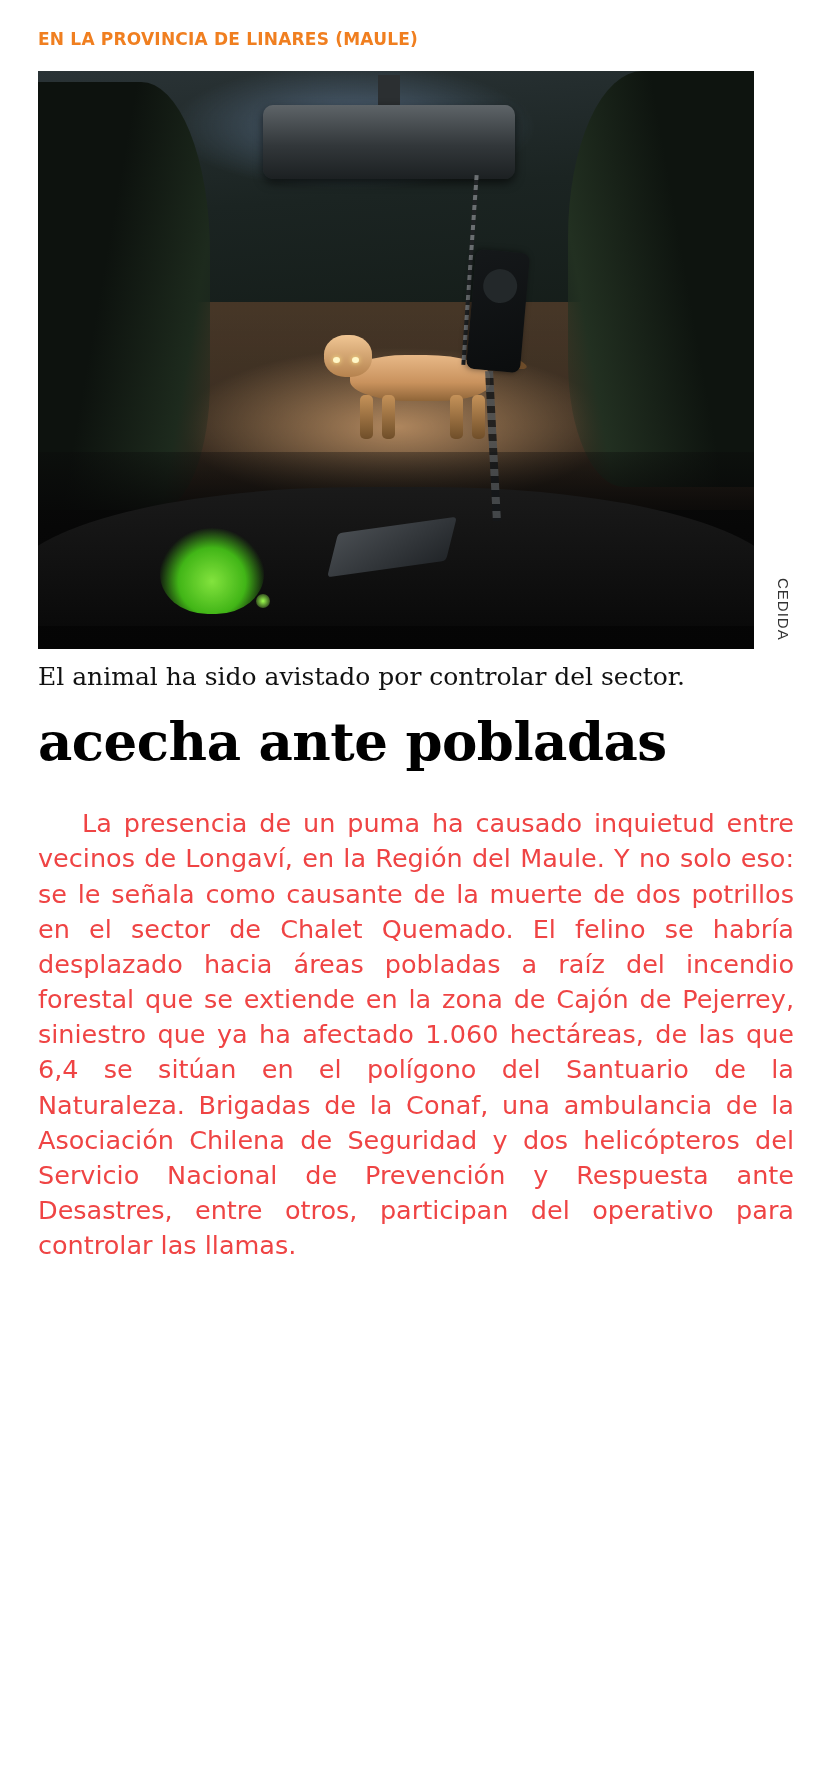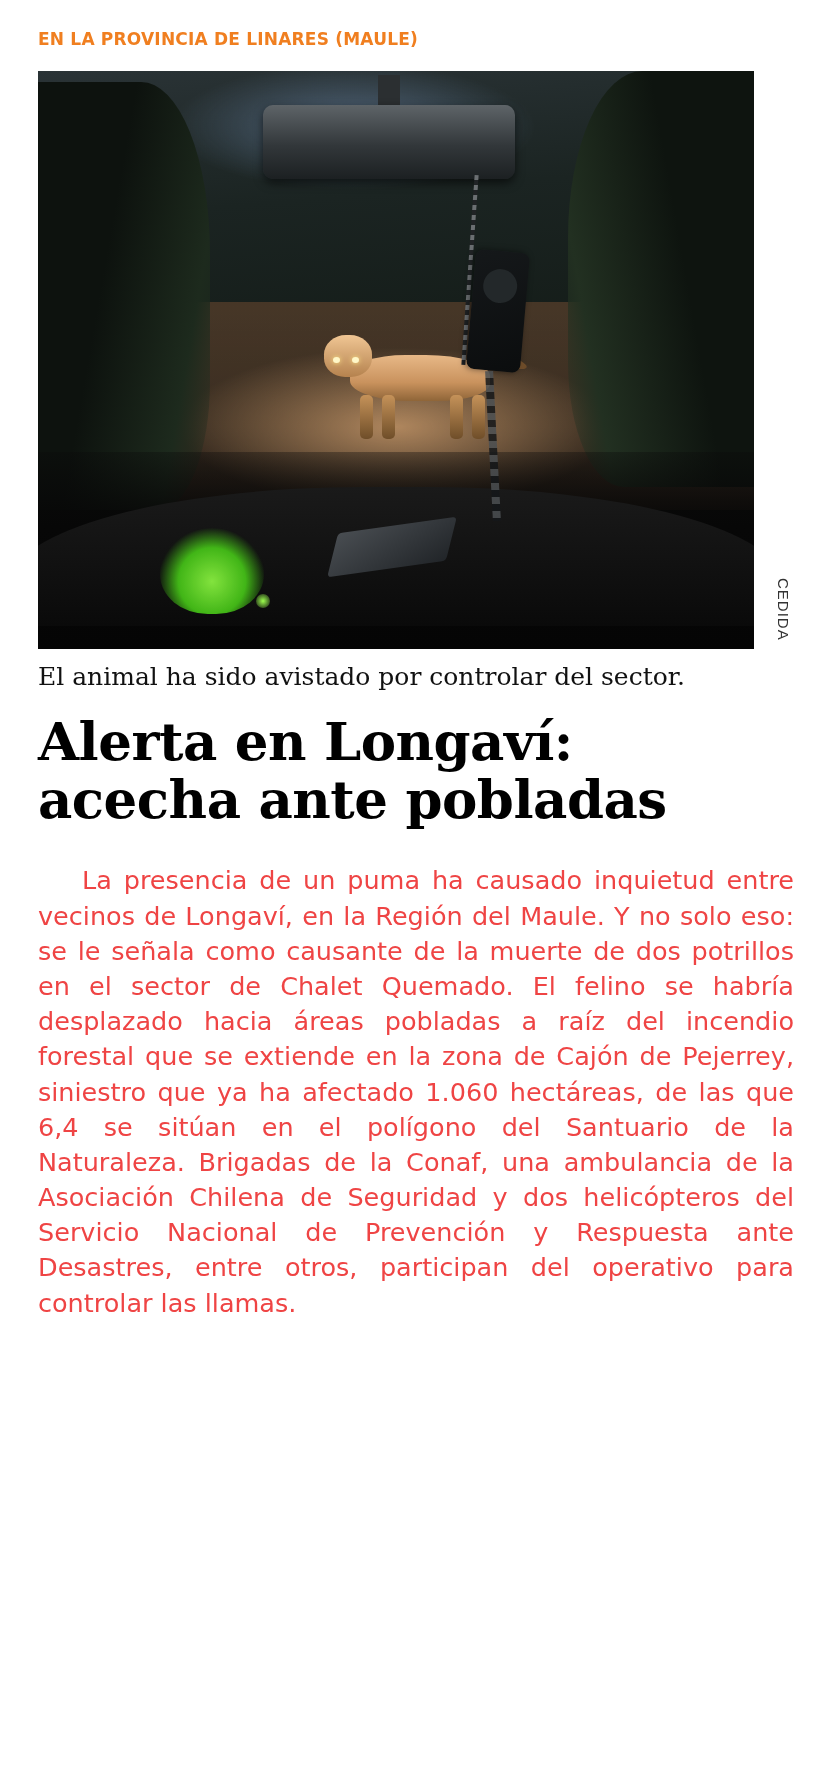--- a/index.html
+++ b/index.html
@@ -255,21 +255,20 @@
       <div class="ph-chain"></div>
       <div class="ph-charm"></div>
       <div class="ph-beads"></div>
     </div>
     <div class="credit">CEDIDA</div>
   </div>
 
   <div class="caption">El animal ha sido avistado por controlar del sector.</div>
 
   <h1 class="headline">
-    <span class="ln">Alerta en Longaví:</span>
     <span class="ln">acecha ante pobladas</span>
   </h1>
 
   <div class="body-text">
     <p>La presencia de un puma ha causado inquietud entre vecinos de Longaví, en la Región del Maule. Y no solo eso: se le señala como causante de la muerte de dos potrillos en el sector de Chalet Quemado. El felino se habría desplazado hacia áreas pobladas a raíz del incendio forestal que se extiende en la zona de Cajón de Pejerrey, siniestro que ya ha afectado 1.060 hectáreas, de las que 6,4 se sitúan en el polígono del Santuario de la Naturaleza. Brigadas de la Conaf, una ambulancia de la Asociación Chilena de Seguridad y dos helicópteros del Servicio Nacional de Prevención y Respuesta ante Desastres, entre otros, participan del operativo para controlar las llamas.</p>
   </div>
 
 </div>
 
 </body></html>

